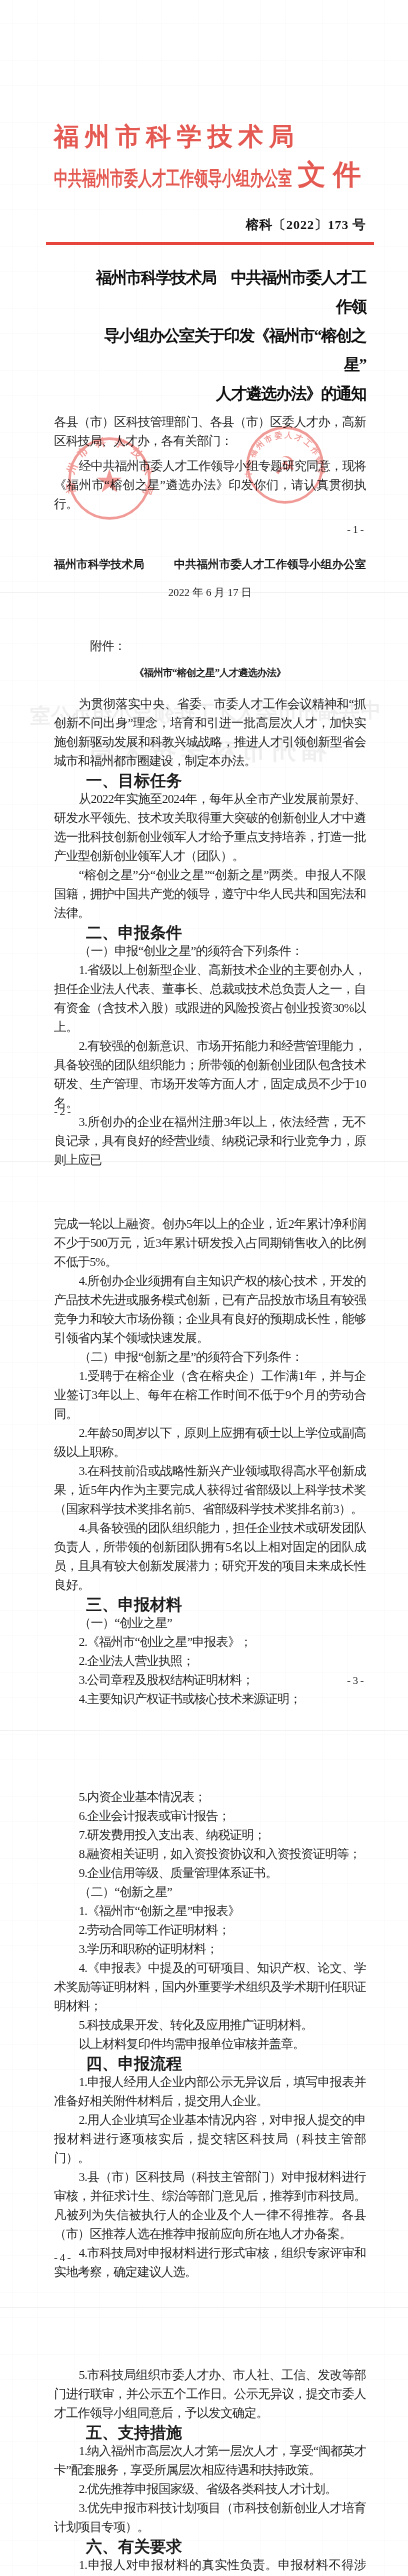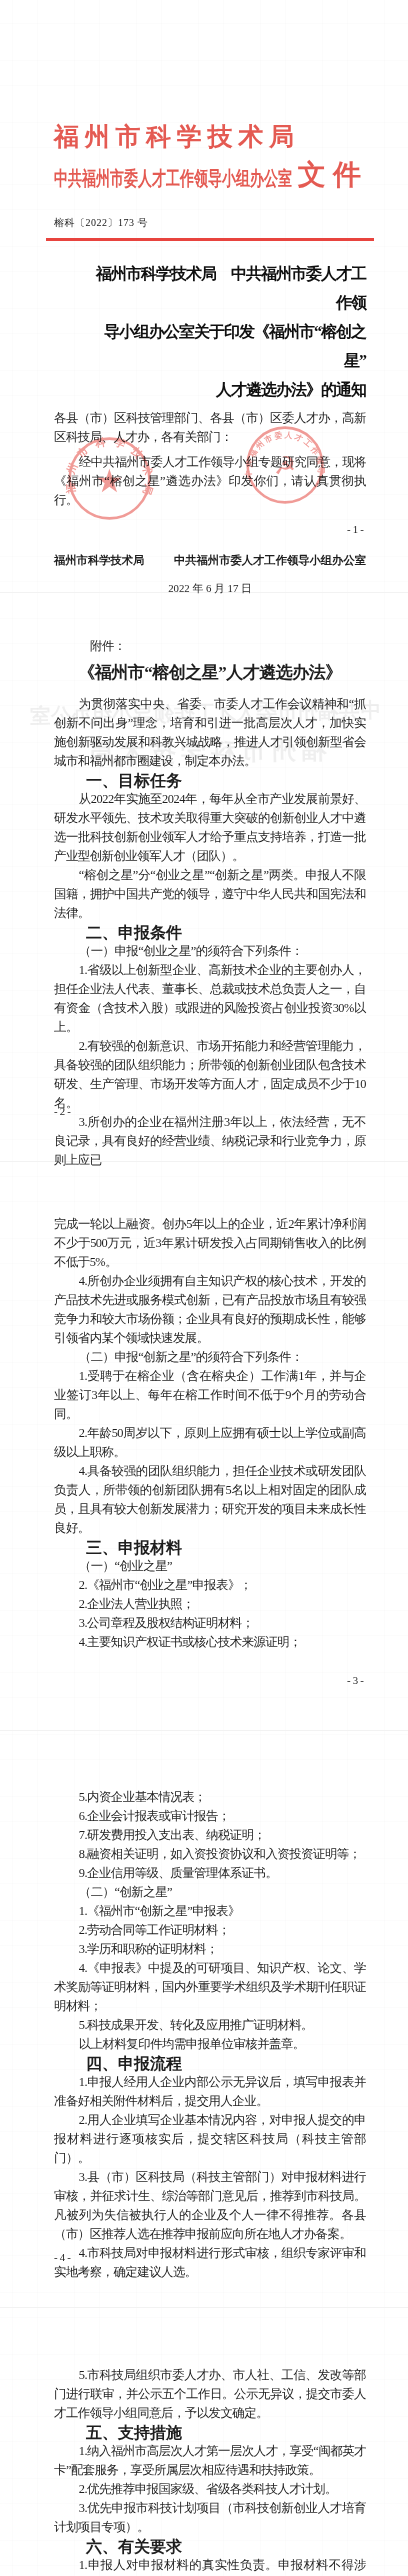--- a/index.html
+++ b/index.html
@@ -18,21 +18,21 @@
   .p3{height:569px;padding:53px 43px 0 54px;border-top:0.5px solid #f2f2f2;}
   .p4{height:577px;padding:57px 43px 0 54px;border-top:0.5px solid #f2f2f2;}
   .p5{height:580px;padding:58px 43px 0 54px;border-top:0.5px solid #f2f2f2;}
 
   .red-header{position:relative;color:var(--red,#e45a52);}
   .rh-org1{font-size:25px;font-weight:700;letter-spacing:5.7px;white-space:nowrap;}
   .rh-org2{font-size:17.5px;font-weight:700;white-space:nowrap;margin-top:13.4px;
            transform:scale(0.80,1.12);transform-origin:left center;}
   .rh-wenjian{position:absolute;right:-2.1px;top:36px;font-size:28px;font-weight:700;letter-spacing:7.2px;}
 
-  .doc-number{text-align:left;font-size:10px;margin-top:26px;letter-spacing:0.5px;color:#151515;}
+  .doc-number{text-align:right;font-size:13px;margin-top:26px;letter-spacing:0.5px;color:#151515;font-weight:bold;}
   .red-rule{height:3.6px;background:var(--rule,#e8443e);margin:7.2px -7.7px 0 -7.7px;}
 
   .doc-title{margin-top:17.5px;text-align:right;font-weight:700;font-size:16px;
              letter-spacing:-1px;line-height:29px;color:#101010;margin-left:32px;}
 
   .salutation{margin:5.2px 0 0;font-size:12.4px;letter-spacing:-0.5px;line-height:19px;text-align:justify;}
   .body-p{margin:6.2px 0 0;text-indent:2em;font-size:12.4px;letter-spacing:-0.5px;line-height:19px;text-align:justify;}
 
   .sign-row{display:flex;justify-content:space-between;margin-top:43px;
             font-size:11.3px;font-weight:700;white-space:nowrap;position:relative;z-index:2;}
@@ -51,21 +51,21 @@
   .pn-r{right:43px;}
   .pn-l{left:54px;}
 
   .content{position:relative;z-index:2;}
   .blk{font-size:12.4px;letter-spacing:-0.5px;line-height:19px;text-align:justify;}
   .b-para{text-indent:2em;}
   .b-cont{text-indent:0;}
   .b-plain{text-indent:0;padding-left:36px;}
   .b-head{font-family:"Liberation Sans","DejaVu Sans",sans-serif;font-weight:700;
           letter-spacing:0;text-indent:2em;font-size:16px;}
-  .b-title{text-align:center;font-weight:700;font-size:17px;letter-spacing:-0.5px;
+  .b-title{text-align:center;font-weight:700;font-size:10px;letter-spacing:-0.5px;
            margin:7.2px 0 12.4px;text-indent:0;}
 
   .watermark{position:absolute;left:50%;top:102px;z-index:1;
              transform:translateX(-50%) scaleX(-1) rotate(1deg);
              opacity:0.06;color:#000;font-weight:700;white-space:nowrap;
              text-align:center;pointer-events:none;}
   .wm-l1{font-size:20.6px;line-height:36px;}
   .wm-l2{font-size:25px;letter-spacing:5.2px;line-height:41px;}
 </style>
 </head>
@@ -136,20 +136,21 @@
     <div class="pagenum pn-l">-2-</div>
   </section>
 
   <section class="page p3">
     <div class="content">
         <div class="blk b-cont">完成一轮以上融资。创办5年以上的企业，近2年累计净利润不少于500万元，近3年累计研发投入占同期销售收入的比例不低于5%。</div>
         <div class="blk b-para">4.所创办企业须拥有自主知识产权的核心技术，开发的产品技术先进或服务模式创新，已有产品投放市场且有较强竞争力和较大市场份额；企业具有良好的预期成长性，能够引领省内某个领域快速发展。</div>
         <div class="blk b-para">（二）申报“创新之星”的须符合下列条件：</div>
         <div class="blk b-para">1.受聘于在榕企业（含在榕央企）工作满1年，并与企业签订3年以上、每年在榕工作时间不低于9个月的劳动合同。</div>
         <div class="blk b-para">2.年龄50周岁以下，原则上应拥有硕士以上学位或副高级以上职称。</div>
+        <div class="blk b-para">3.在科技前沿或战略性新兴产业领域取得高水平创新成果，近5年内作为主要完成人获得过省部级以上科学技术奖（国家科学技术奖排名前5、省部级科学技术奖排名前3）。</div>
         <div class="blk b-para">4.具备较强的团队组织能力，担任企业技术或研发团队负责人，所带领的创新团队拥有5名以上相对固定的团队成员，且具有较大创新发展潜力；研究开发的项目未来成长性良好。</div>
         <div class="blk b-head">三、申报材料</div>
         <div class="blk b-para">（一）“创业之星”</div>
         <div class="blk b-para">2.《福州市“创业之星”申报表》；</div>
         <div class="blk b-para">2.企业法人营业执照；</div>
         <div class="blk b-para">3.公司章程及股权结构证明材料；</div>
         <div class="blk b-para">4.主要知识产权证书或核心技术来源证明；</div>
       </div>
     <div class="pagenum pn-r">-3-</div>
   </section>

